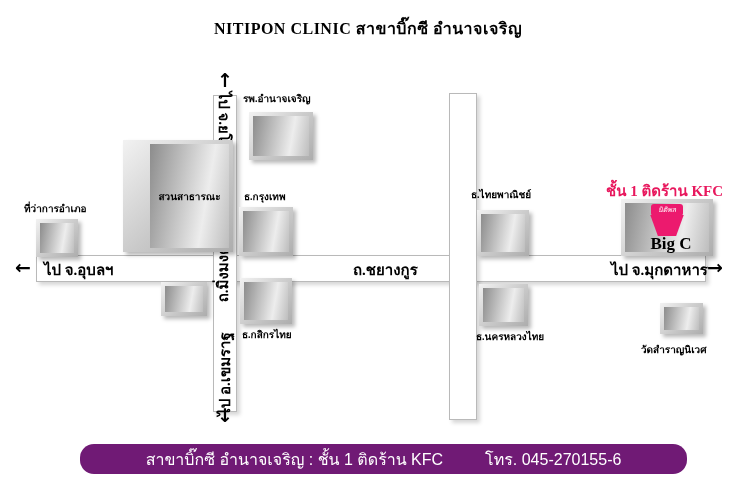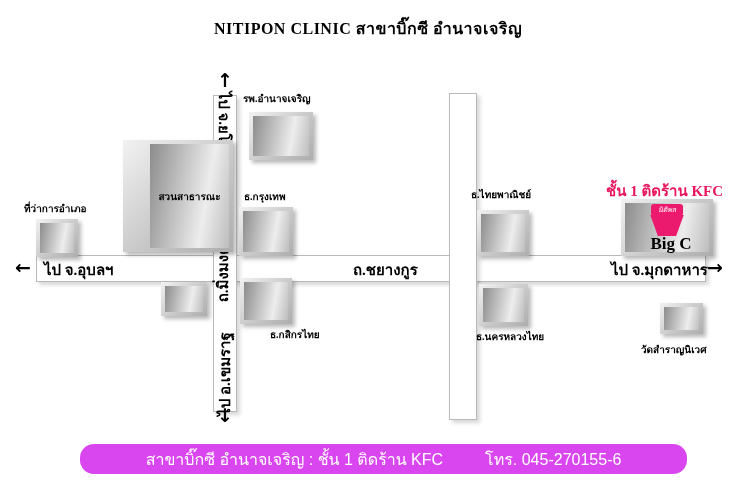--- a/index.html
+++ b/index.html
@@ -40,21 +40,21 @@
               font-size:17px;font-weight:bold;color:#000;margin-left:8px;}
   #note{left:606px;top:179px;font-size:15px;font-weight:bold;color:#E8175D;white-space:nowrap;}
   #logo{position:absolute;left:50%;top:1px;transform:translateX(-50%);width:46px;}
   #logo-rect{width:32px;height:12px;margin:0 auto;background:#EC1A6E;border-radius:3px;
              color:#fff;font-size:7px;line-height:12px;text-align:center;font-style:italic;
              font-family:"Liberation Sans", sans-serif;}
   #logo-trap{width:38px;height:21px;margin:-1px auto 0;background:#EC1A6E;
              clip-path:polygon(6% 0,94% 0,74% 100%,26% 100%);}
 
   
-  #footer{left:80px;top:444px;width:607px;height:30px;background:#d946ef;border-radius:14px;
+  #footer{left:80px;top:444px;width:607px;height:30px;background:#701a75;border-radius:14px;
           display:flex;align-items:center;justify-content:center;gap:42px;
           font-family:"Liberation Sans", sans-serif;color:#fff;font-size:16px;}
   #footer span{white-space:nowrap;}
 </style>
 </head>
 <body>
 
 <div id="stage">
 
   <div id="title" class="abs">NITIPON CLINIC สาขาบิ๊กซี อำนาจเจริญ</div>
@@ -98,21 +98,21 @@
       <div class="bld-in"></div>
     </div>
 
   <div class="abs bld" style="left:161px;top:282px;width:38px;height:26px;">
       <div class="bld-in"></div>
     </div>
 
   <div class="abs bld" style="left:240px;top:278px;width:44px;height:38px;">
       <div class="bld-in"></div>
     </div>
-  <div class="abs plbl" style="left:242px;top:327px;margin-left:28px;">ธ.กสิกรไทย</div>
+  <div class="abs plbl" style="left:242px;top:327px;">ธ.กสิกรไทย</div>
 
   <div class="abs plbl" style="left:471px;top:187px;">ธ.ไทยพาณิชย์</div>
   <div class="abs bld" style="left:477px;top:210px;width:44px;height:38px;">
       <div class="bld-in"></div>
     </div>
 
   <div class="abs bld" style="left:479px;top:284px;width:41px;height:34px;">
       <div class="bld-in"></div>
     </div>
   <div class="abs plbl" style="left:476px;top:329px;text-align:center;">ธ.นครหลวงไทย</div>

